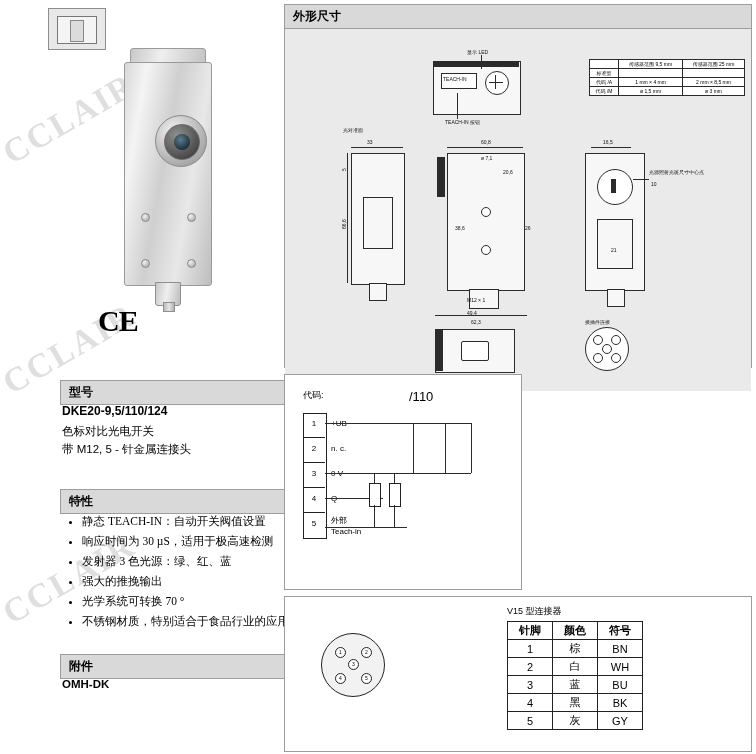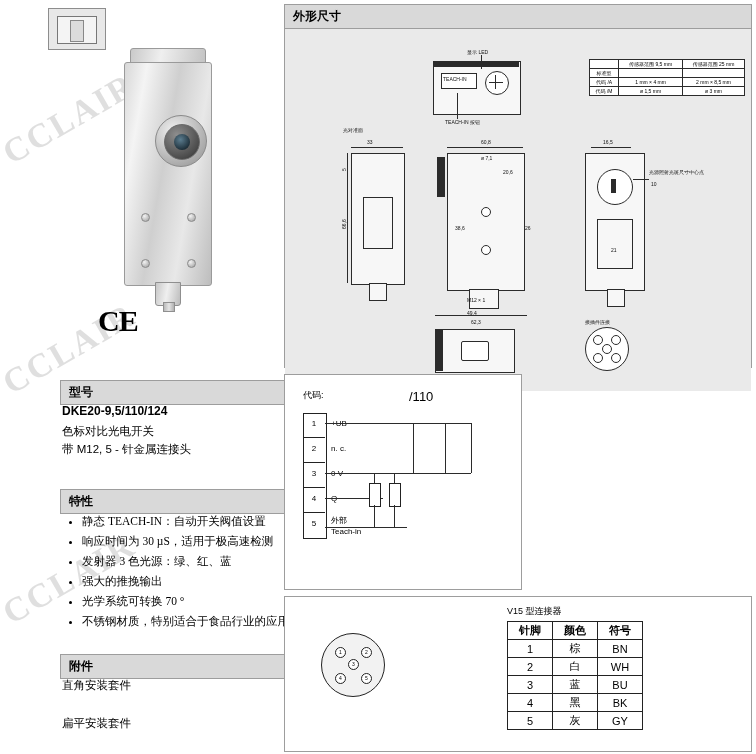--- a/index.html
+++ b/index.html
@@ -194,24 +194,23 @@
       <li>静态 TEACH-IN：自动开关阀值设置</li>
       <li>响应时间为 30 µS，适用于极高速检测</li>
       <li>发射器 3 色光源：绿、红、蓝</li>
       <li>强大的推挽输出</li>
       <li>光学系统可转换 70 °</li>
       <li>不锈钢材质，特别适合于食品行业的应用</li>
     </ul>
 
     <div class="bar sec-acc">附件</div>
     <div class="acc acc1">
-      <div class="acc-d">直角安装套件</div>
+      <div class="acc-t">OMH-DK</div>
     </div>
     <div class="acc acc2">
-      <div class="acc-d">扁平安装套件</div>
     </div>
   </div>
 
   <div class="panel" id="dim-panel">
     <div class="panel-head">外形尺寸</div>
     <div class="dim-canvas">
 
       <div class="dbox" style="left:148px;top:32px;width:86px;height:52px;"></div>
       <div class="dfill" style="left:148px;top:32px;width:86px;height:6px;"></div>
       <div class="dbox" style="left:156px;top:44px;width:34px;height:14px;background:#fff;"></div>

